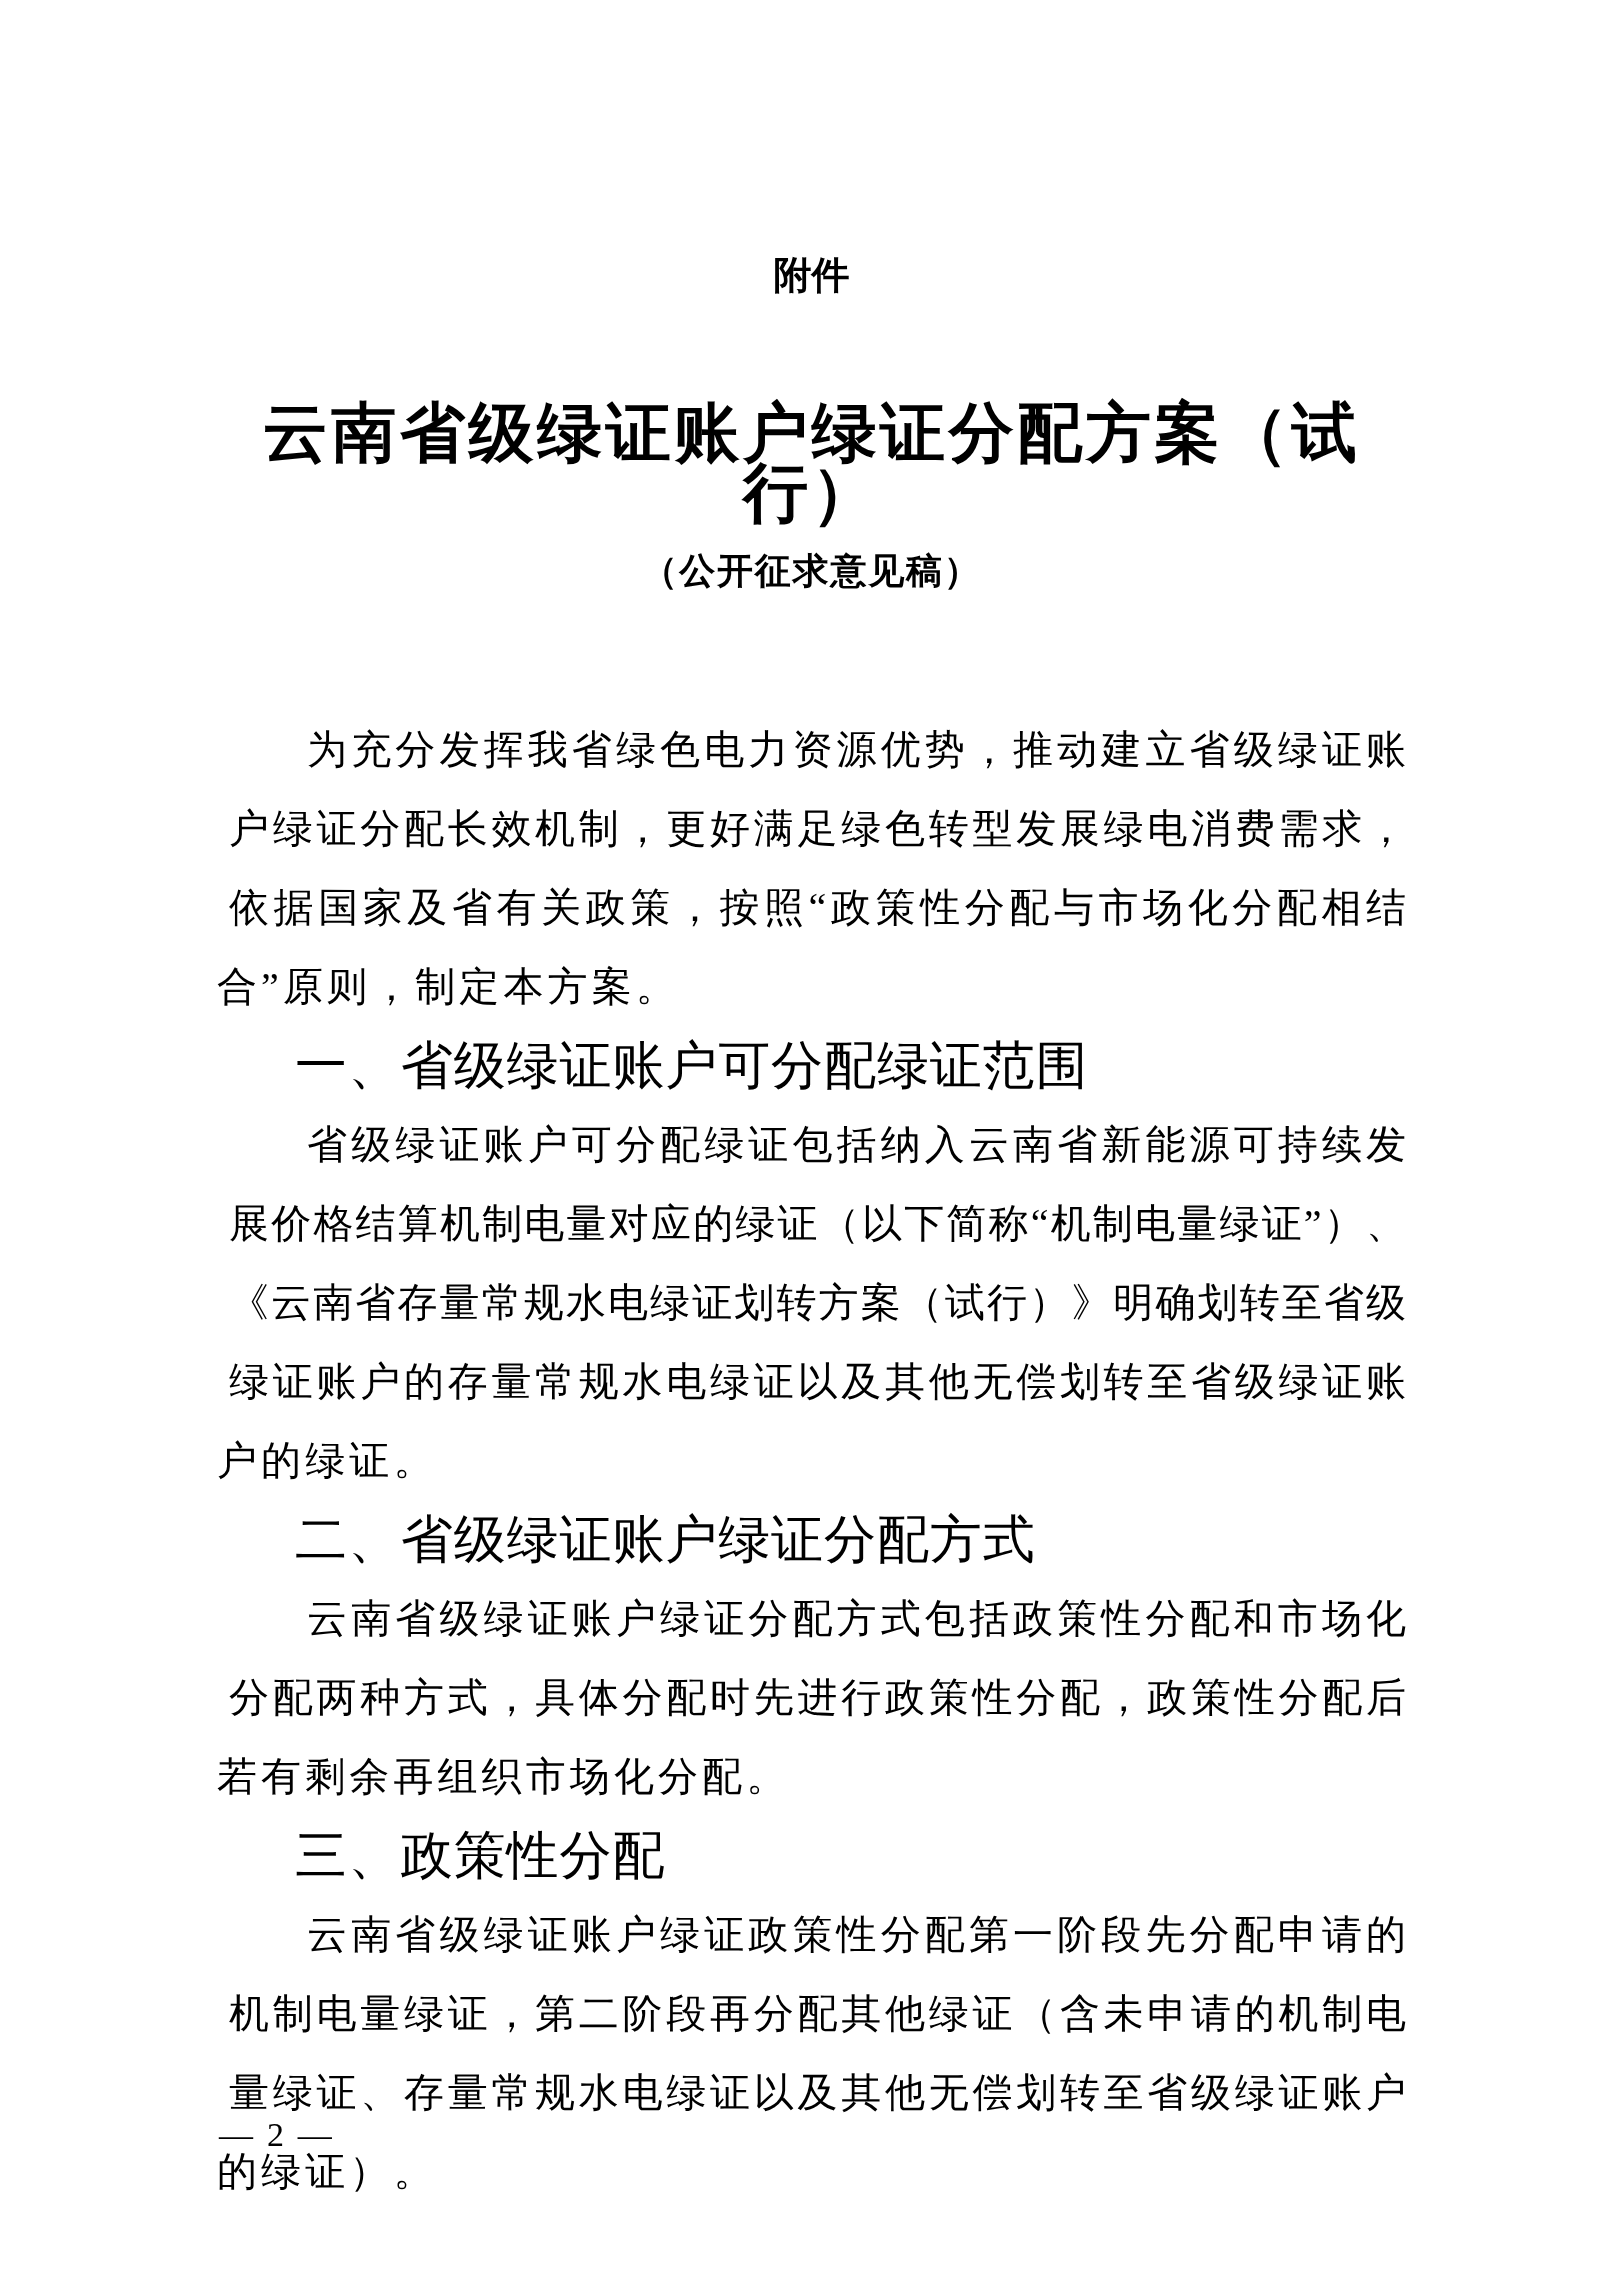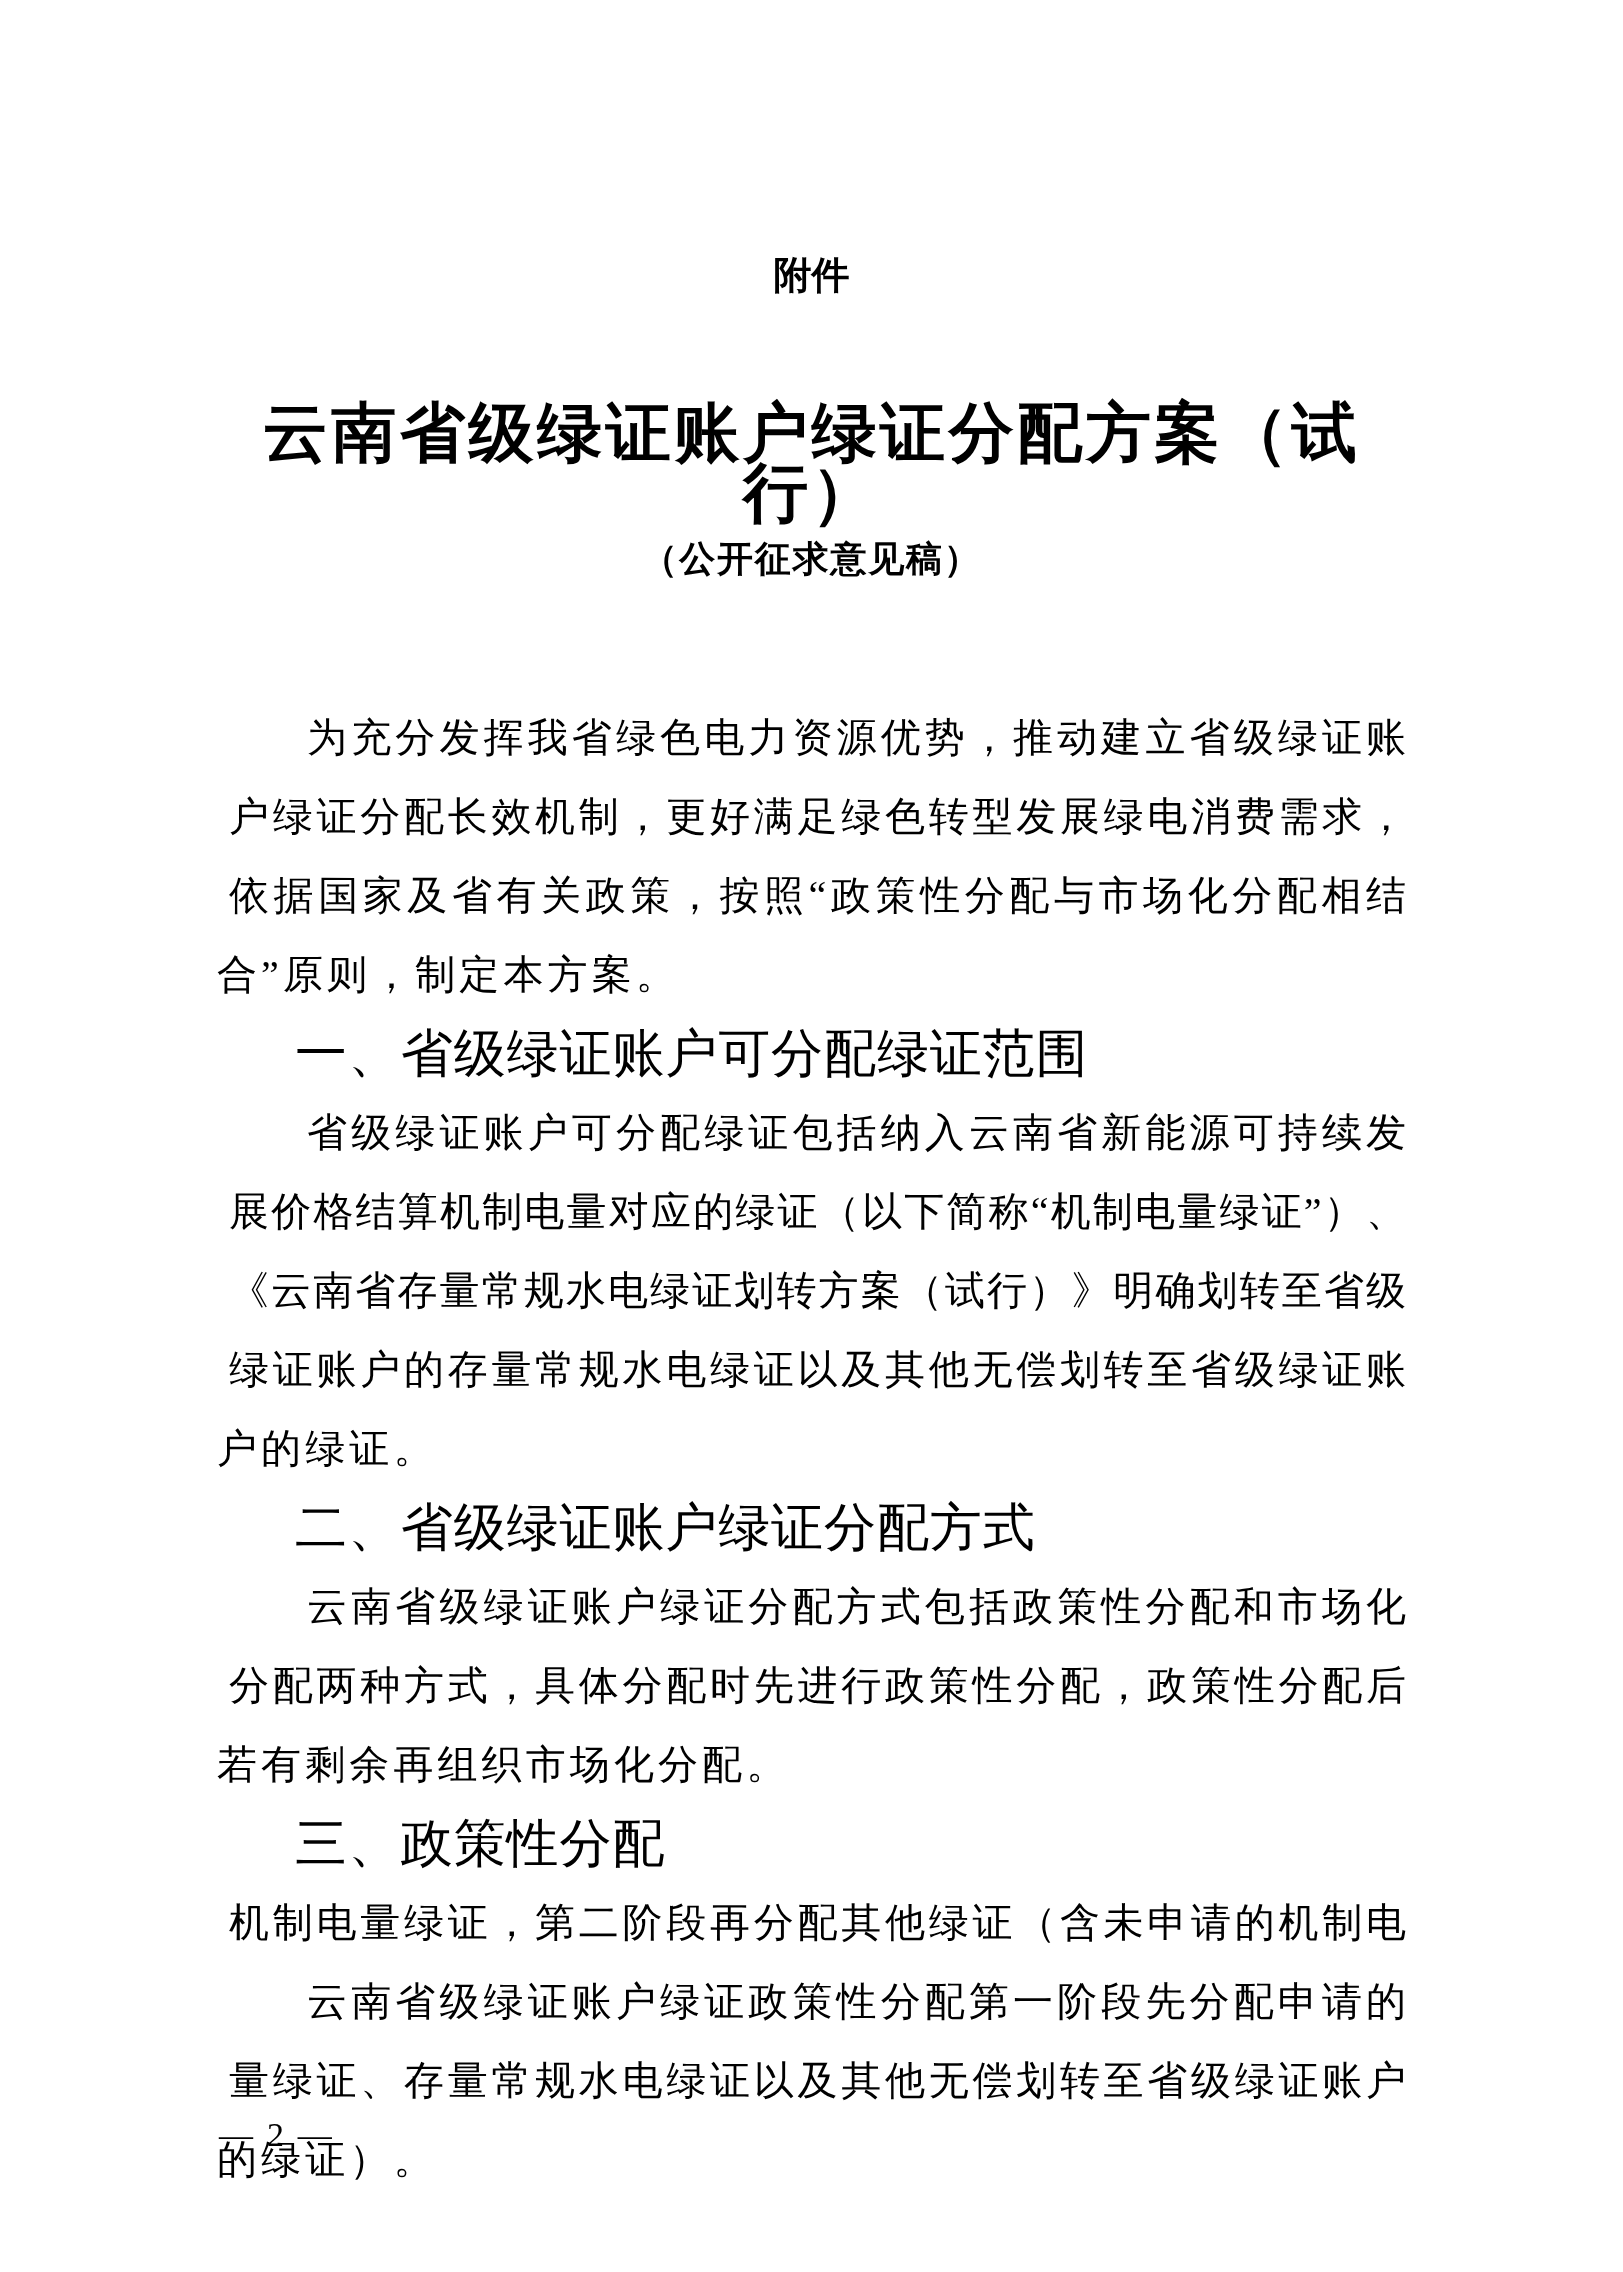--- a/index.html
+++ b/index.html
@@ -28,21 +28,21 @@
   .doc-title {
     margin-top: 107px;
     text-align: center;
     font-family: "Liberation Sans", "DejaVu Sans", sans-serif;
     font-weight: bold;
     font-size: 65px;
     line-height: 60px;
     letter-spacing: 3.6px;
   }
   .doc-subtitle {
-    margin-top: 14px;
+    margin-top: 26px;
     text-align: center;
     font-family: "Liberation Sans", "DejaVu Sans", sans-serif;
     font-weight: bold;
     font-size: 36px;
     line-height: 44px;
     letter-spacing: 1.8px;
   }
   .doc-body {
     margin-top: 117px;
     font-size: 40px;
@@ -107,22 +107,22 @@
     <div class="line tail">户的绿证。</div>
 
     <div class="line heading indent">二、省级绿证账户绿证分配方式</div>
 
     <div class="line fill indent">云南省级绿证账户绿证分配方式包括政策性分配和市场化</div>
     <div class="line fill">分配两种方式，具体分配时先进行政策性分配，政策性分配后</div>
     <div class="line tail">若有剩余再组织市场化分配。</div>
 
     <div class="line heading indent">三、政策性分配</div>
 
+    <div class="line fill indent">云南省级绿证账户绿证政策性分配第一阶段先分配申请的</div>
     <div class="line fill">机制电量绿证，第二阶段再分配其他绿证（含未申请的机制电</div>
-    <div class="line fill indent">云南省级绿证账户绿证政策性分配第一阶段先分配申请的</div>
     <div class="line fill">量绿证、存量常规水电绿证以及其他无偿划转至省级绿证账户</div>
     <div class="line tail">的绿证）。</div>
 
   </div>
 
   <div class="page-number">— 2 —</div>
 
 </div>
 
 

